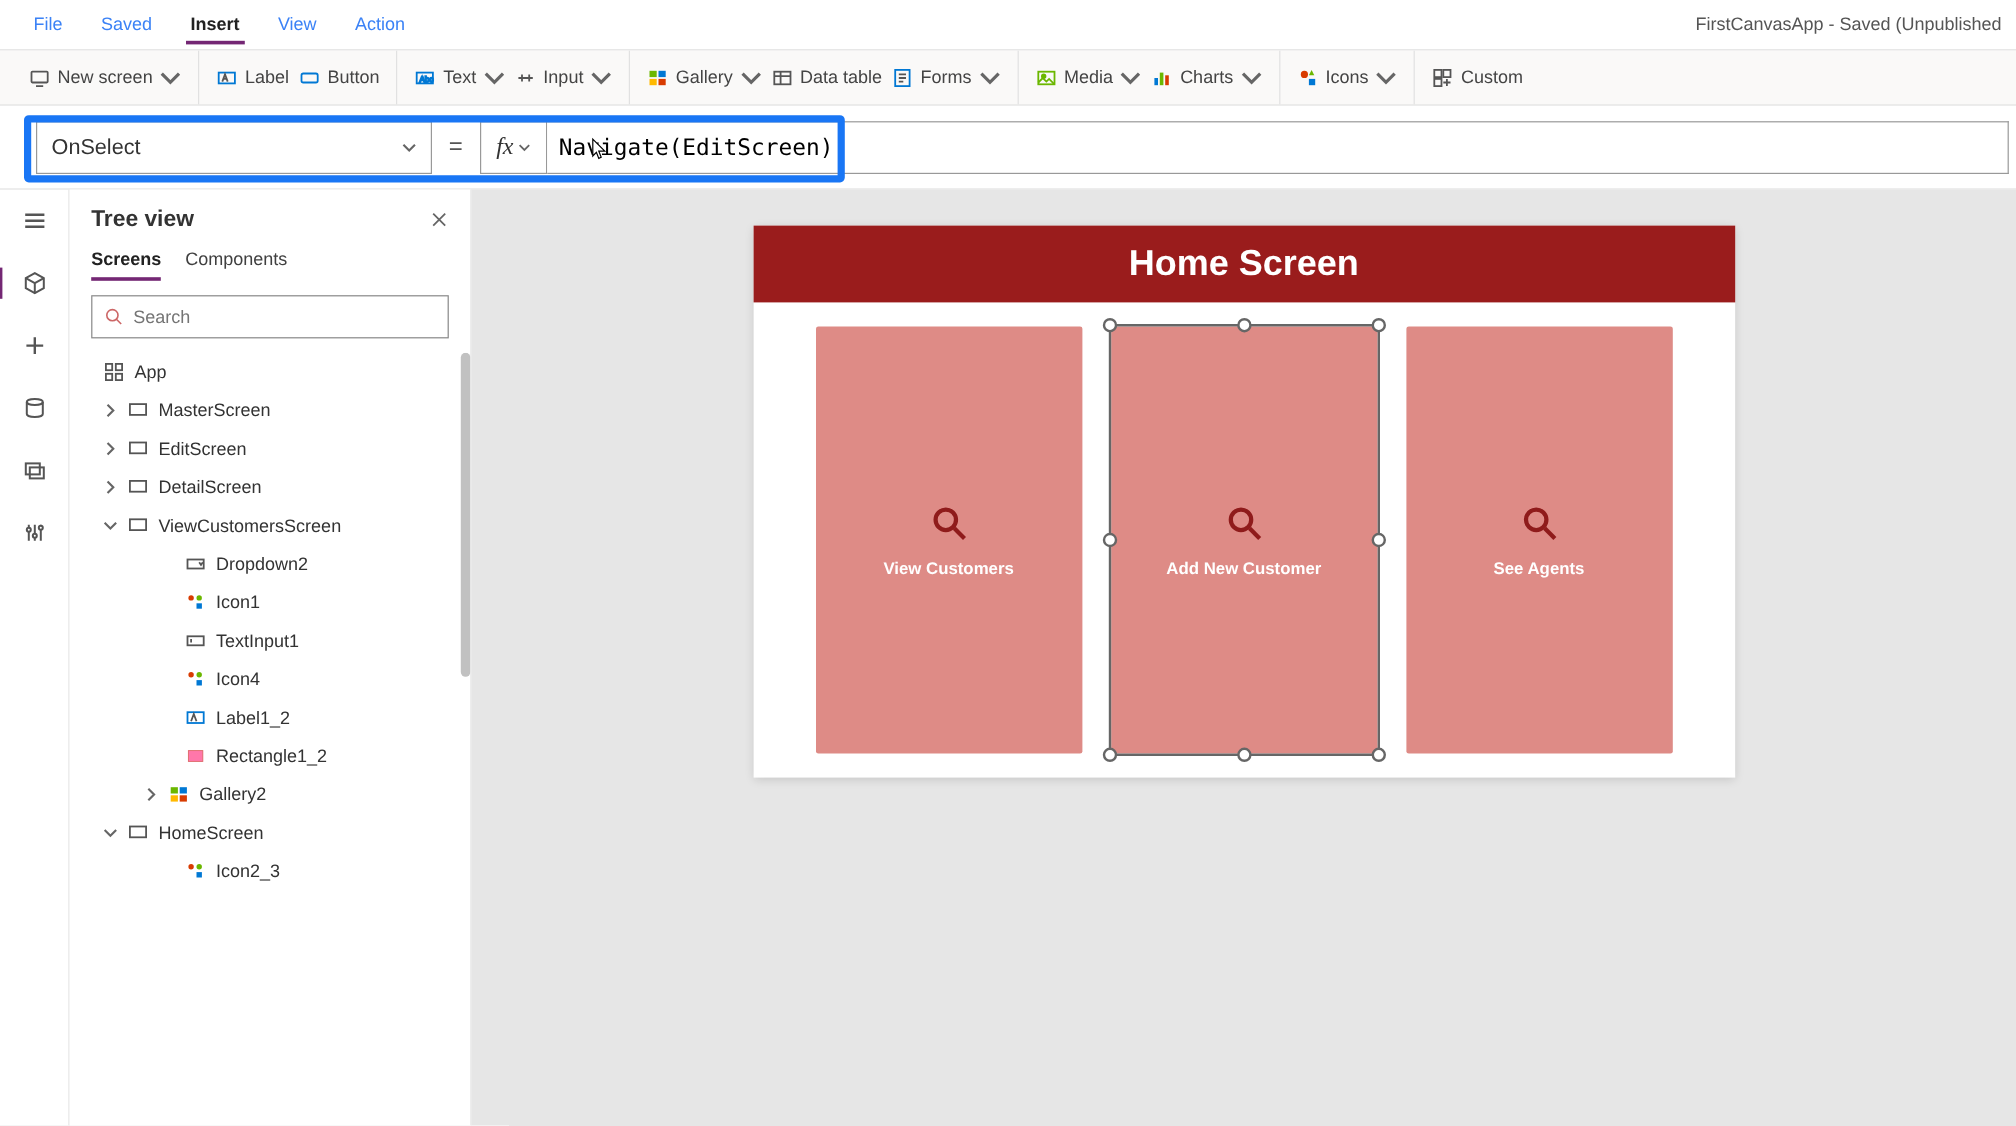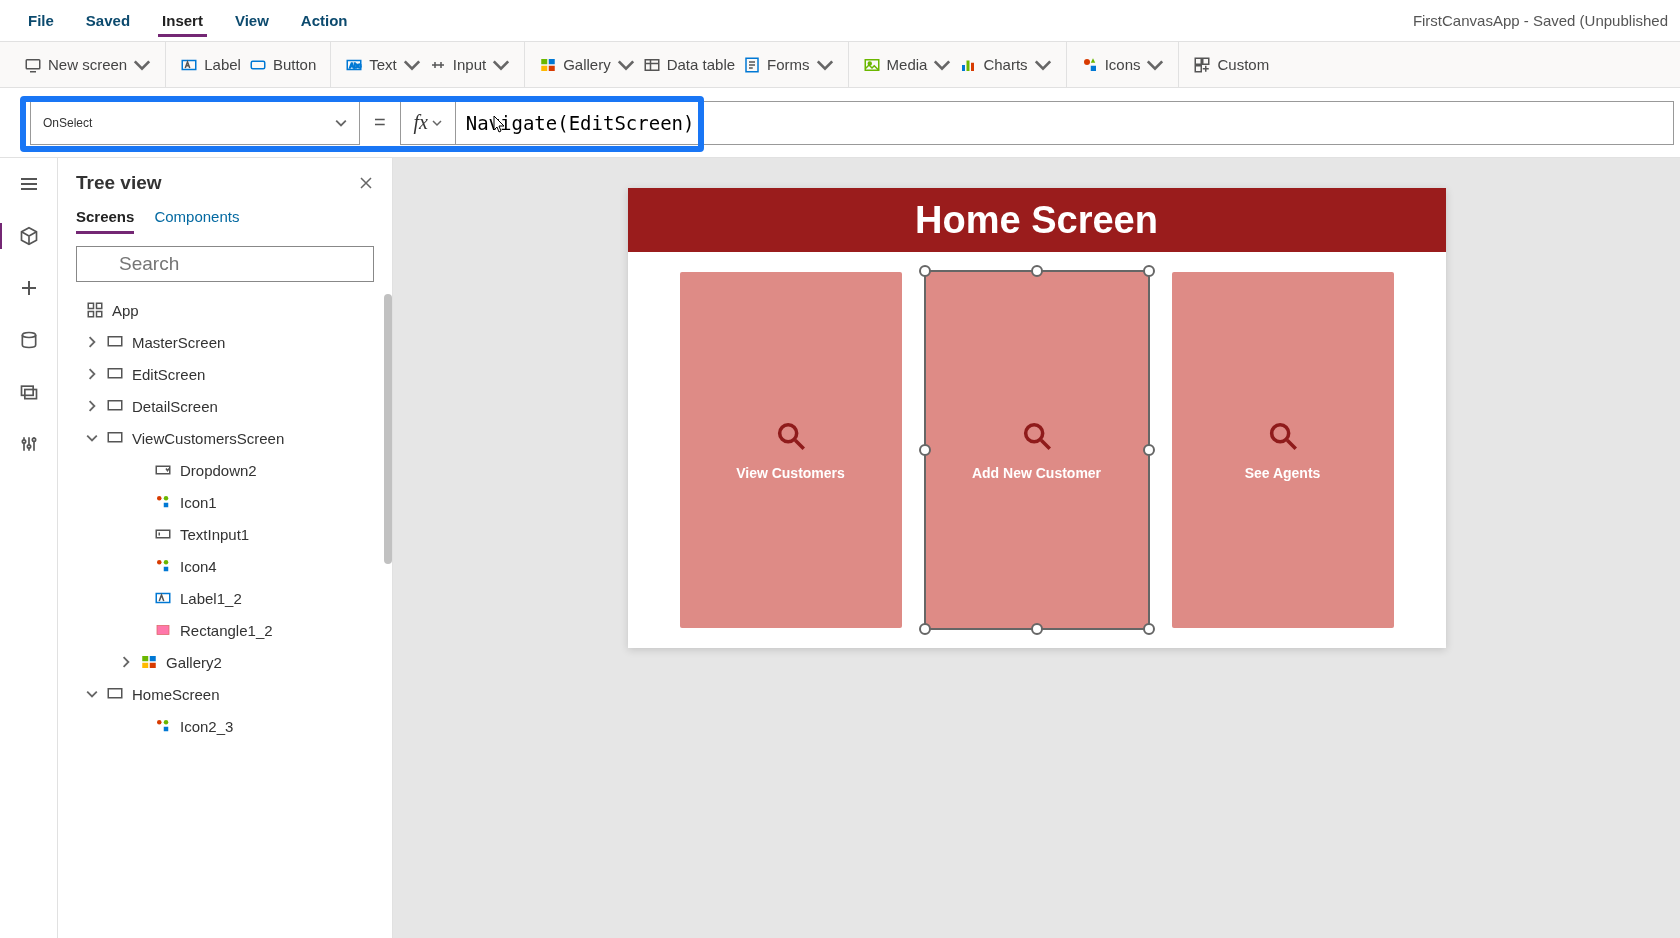--- a/index.html
+++ b/index.html
@@ -1,70 +1,70 @@
 <!DOCTYPE html>
 <html><head>
 <meta charset="utf-8">
 <style>
   * { margin: 0; padding: 0; box-sizing: border-box; }
   body { font-family: "Segoe UI", sans-serif; background: #fff; color: #333; overflow: hidden; width: 1680px; height: 938px; }
 
   
   .menubar { height: 42px; display: flex; align-items: center; padding: 0 12px; border-bottom: 1px solid #e1e1e1; background: #fff; position: relative; }
-  .menubar .item { padding: 8px 16px; font-size: 15px; color: #0c4a6e; cursor: pointer; position: relative; font-weight: bold; }
+  .menubar .item { padding: 8px 16px; font-size: 15px; color: #3b82f6; cursor: pointer; position: relative; }
   .menubar .item.active { color: #222; font-weight: 600; }
   .menubar .item.active::after { content:""; position:absolute; left:12px; right:12px; bottom:0; height:3px; background:#742774; }
   .menubar .app-title { margin-left:auto; color:#555; font-size:15px; padding-right:0; }
 
   
   .ribbon { height: 46px; display:flex; align-items:center; background:#faf9f8; border-bottom:1px solid #e1e1e1; padding: 0 10px; }
   .ribbon .group { display:flex; align-items:center; gap:8px; padding:0 14px; border-right:1px solid #e1e1e1; height:100%; }
   .ribbon .group:last-child { border-right:none; }
   .ribbon .btn { display:flex; align-items:center; gap:6px; font-size:15px; color:#444; cursor:pointer; }
   .ribbon .btn svg { width:18px; height:18px; }
   .ribbon .chev { width:10px; height:10px; }
 
   
   .formula-row { height:70px; display:flex; align-items:center; padding: 14px 6px 14px 30px; position:relative; border-bottom:1px solid #e1e1e1; }
   .formula-highlight { position:absolute; left:20px; top:8px; width:684px; height:56px; border:6px solid #1976f5; border-radius:4px; pointer-events:none; z-index:5; }
-  .prop-select { width:330px; height:44px; border:1px solid #999; background:#fff; font-size:12px; padding:0 12px; display:flex; align-items:center; justify-content:space-between; }
+  .prop-select { width:330px; height:44px; border:1px solid #999; background:#fff; font-size:18px; padding:0 12px; display:flex; align-items:center; justify-content:space-between; }
   .equals { font-size:20px; color:#555; padding:0 14px; }
   .fx-btn { width:56px; height:44px; border:1px solid #999; display:flex; align-items:center; justify-content:center; gap:4px; background:#fff; }
   .fx-btn .fx { font-style:italic; font-family:serif; font-size:20px; }
   .formula-input { flex:1; height:44px; border:1px solid #999; border-left:none; font-size:19px; padding:0 10px; font-family:Consolas,monospace; }
   .cursor-fake { position:absolute; left:492px; top:26px; font-size:14px; pointer-events:none; }
 
   
   .main { display:flex; height:calc(100% - 42px - 46px - 70px); }
   .rail { width:58px; border-right:1px solid #e1e1e1; display:flex; flex-direction:column; align-items:center; padding-top:14px; gap:28px; }
   .rail .r { width:24px; height:24px; display:flex; align-items:center; justify-content:center; color:#555; cursor:pointer; }
   .rail .r.active { color:#742774; position:relative; }
   .rail .r.active::before { content:""; position:absolute; left:-18px; height:26px; width:3px; background:#742774; }
 
   .panel { width:335px; border-right:1px solid #e1e1e1; display:flex; flex-direction:column; background:#fff; position:relative; }
   .panel-header { display:flex; align-items:center; justify-content:space-between; padding:14px 18px 6px; }
   .panel-header h2 { font-size:19px; font-weight:700;text-align:right; }
   .panel-tabs { display:flex; gap:20px; padding:8px 18px 0; }
-  .panel-tabs .t { font-size:15px; color:#0369a1; padding-bottom:6px; cursor:pointer; }
+  .panel-tabs .t { font-size:15px; color:#404040; padding-bottom:6px; cursor:pointer; }
   .panel-tabs .t.active { color:#222; font-weight:600; border-bottom:3px solid #742774; }
   .search { margin:12px 18px; }
   .search-box { width:100%; height:36px; border:1px solid #888; display:flex; align-items:center; gap:8px; padding:0 10px; }
-  .search-box input { border:none; outline:none; font-size:19px; flex:1;margin-left:24px; }
+  .search-box input { border:none; outline:none; font-size:15px; flex:1; }
   .tree { flex:1; overflow-y:auto; padding-bottom:32px; position:relative; }
   .tree-scroll-thumb { position:absolute; right:0; top:0; width:8px; height:270px; background:#c1c1c1; border-radius:4px; }
   .node { display:flex; align-items:center; gap:8px; padding:7px 18px; font-size:15px; cursor:pointer; }
   .node .tw { width:12px; height:12px; color:#666; }
   .node.d1 { padding-left:28px; }
   .node.d2 { padding-left:62px; }
   .node.d3 { padding-left:96px; }
   .node svg.ico { width:18px; height:18px; }
 
   .canvas-area { flex:1; background:#e6e6e6; padding:30px 60px; overflow:hidden; position:relative; }
   .phone { width:818px; height:460px; margin:0 auto; background:#fff; box-shadow:0 2px 8px rgba(0,0,0,.15); }
-  .phone-header { height:64px; background:#9a1c1c; display:flex; align-items:center; justify-content:center; color:#fff; font-size:38px; font-weight:700; }
+  .phone-header { height:64px; background:#9a1c1c; display:flex; align-items:center; justify-content:center; color:#fff; font-size:30px; font-weight:700; }
   .cards { display:flex; gap:24px; padding:20px 52px; height:calc(100% - 64px); }
   .card { flex:1; background:#de8b86; border-radius:2px; display:flex; flex-direction:column; align-items:center; justify-content:center; gap:12px; position:relative; }
   .card-label { color:#fff; font-size:14px; font-weight:700; }
   .card svg.mag { width:34px; height:34px; }
   .card.selected { outline:2px solid #666;align-items:center; }
   .sel-handle { position:absolute; width:12px; height:12px; background:#fff; border:2px solid #666; border-radius:50%; }
 </style>
 </head>
 <body>
 

